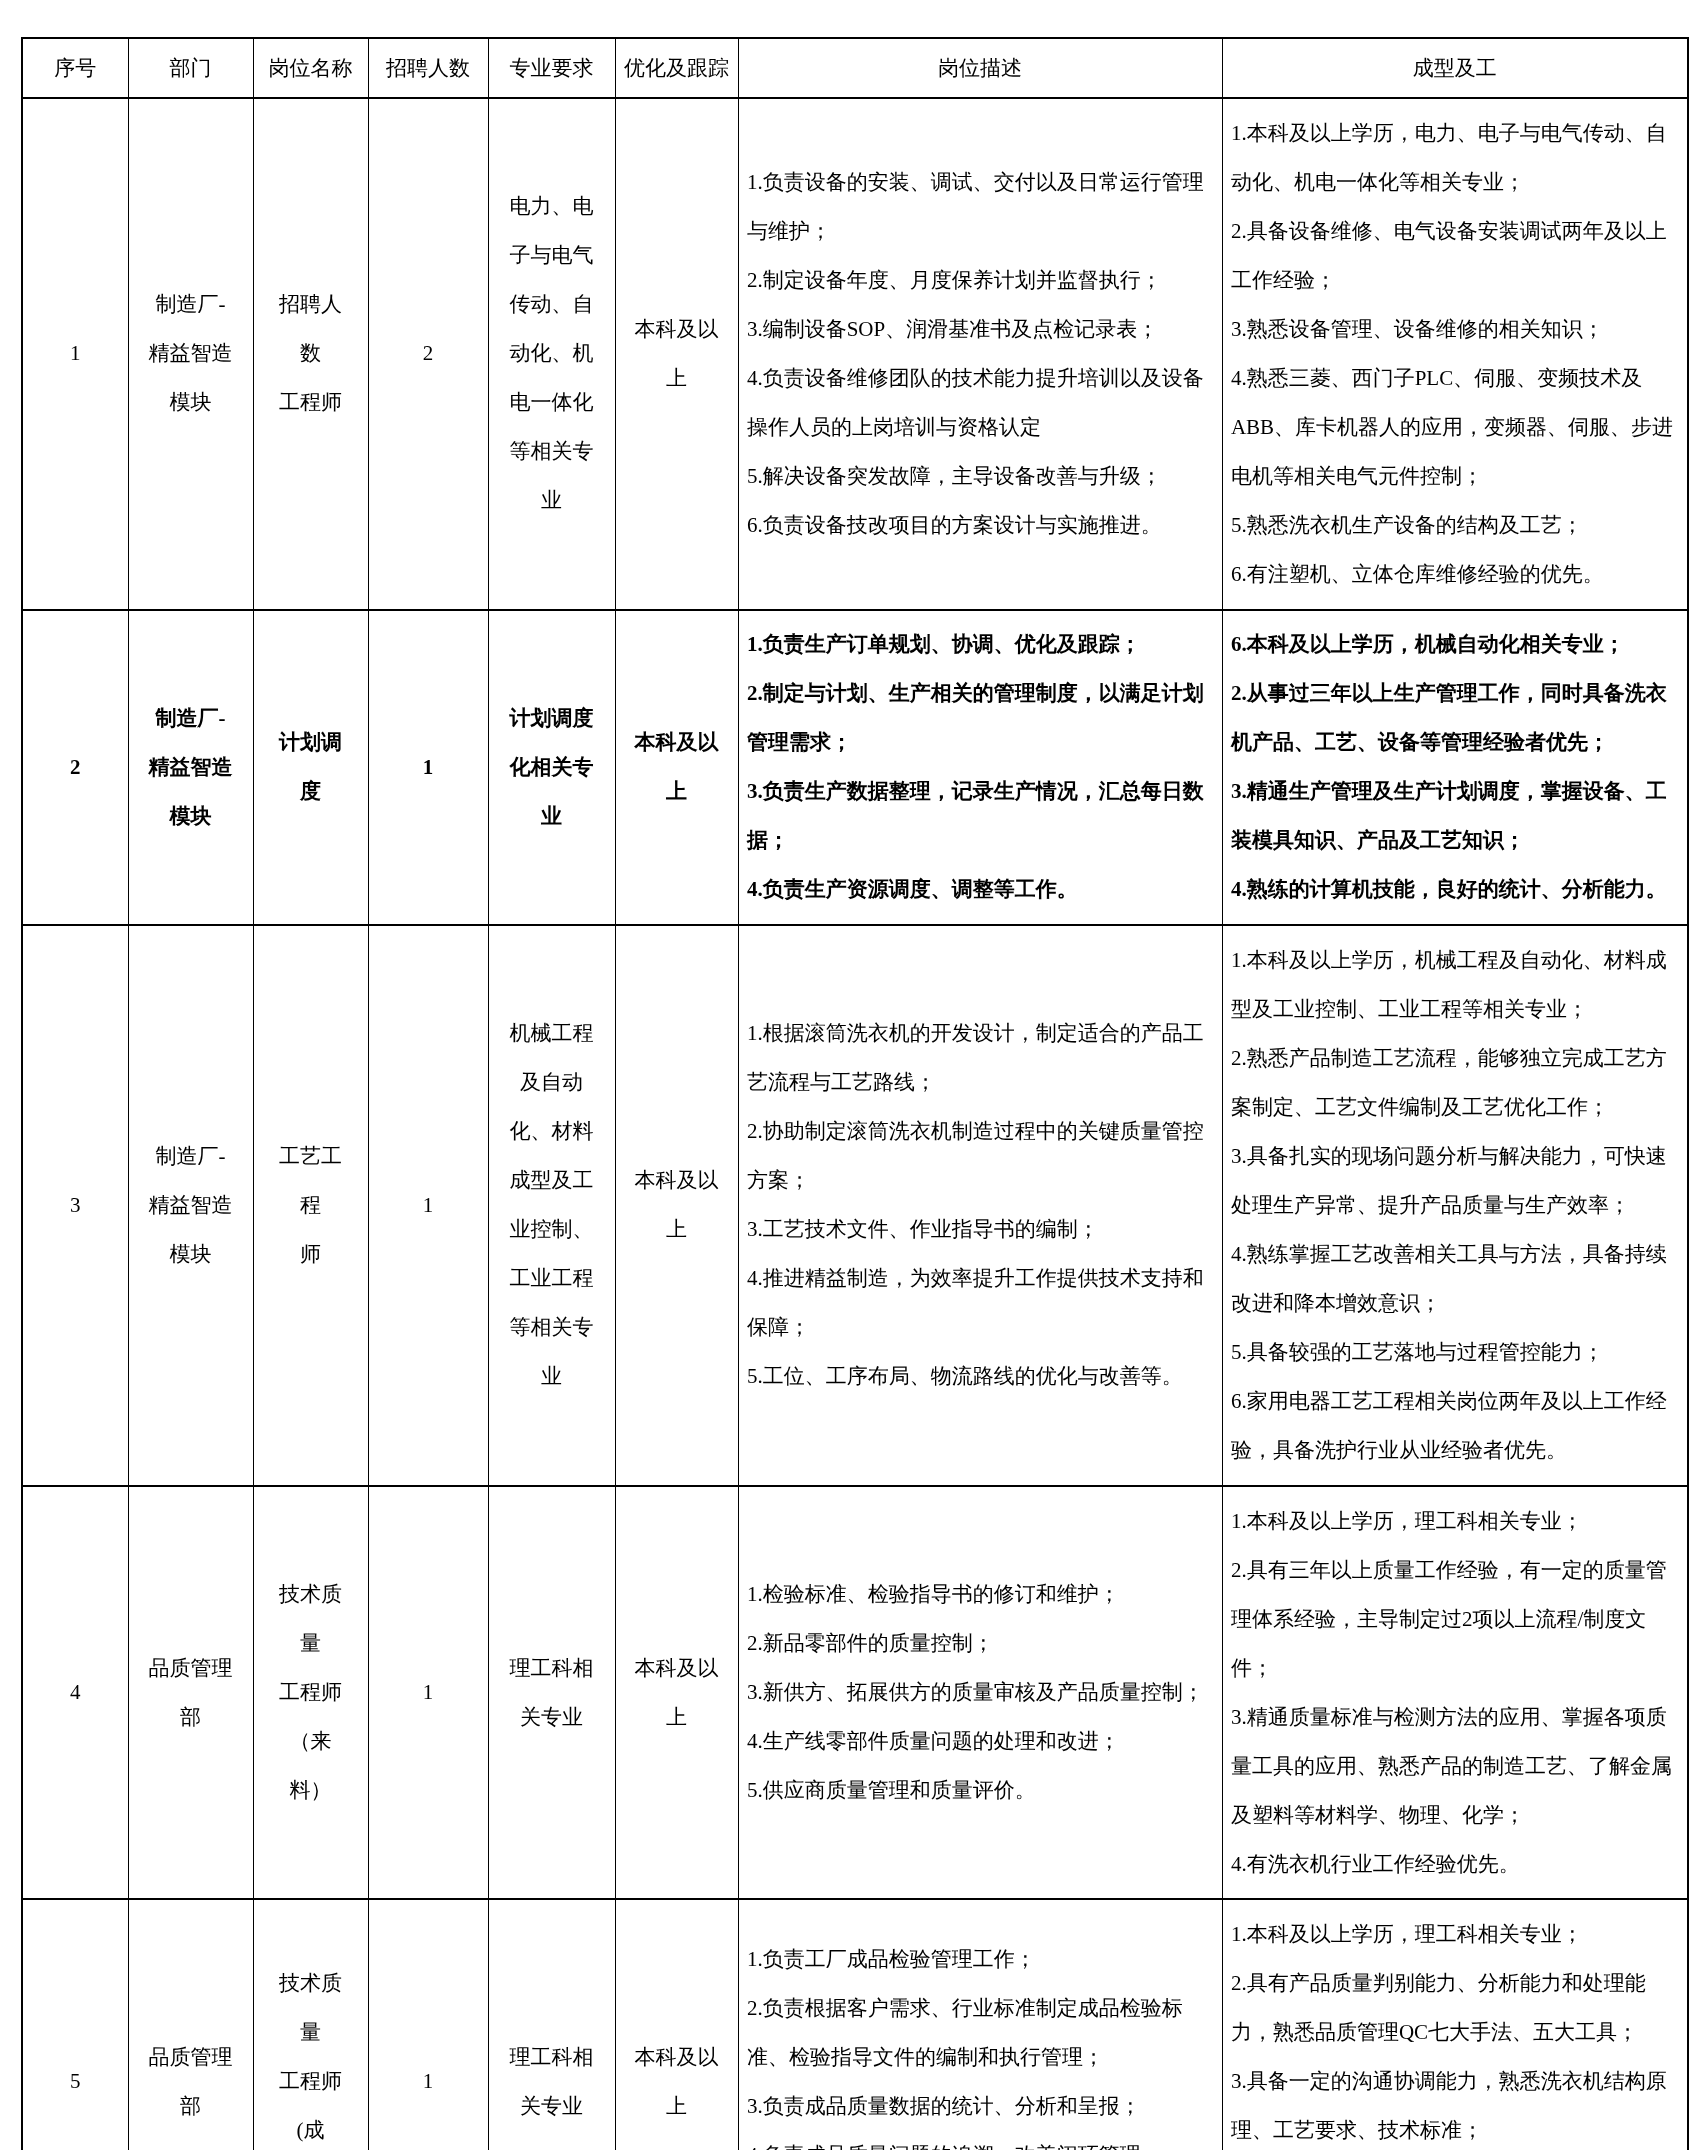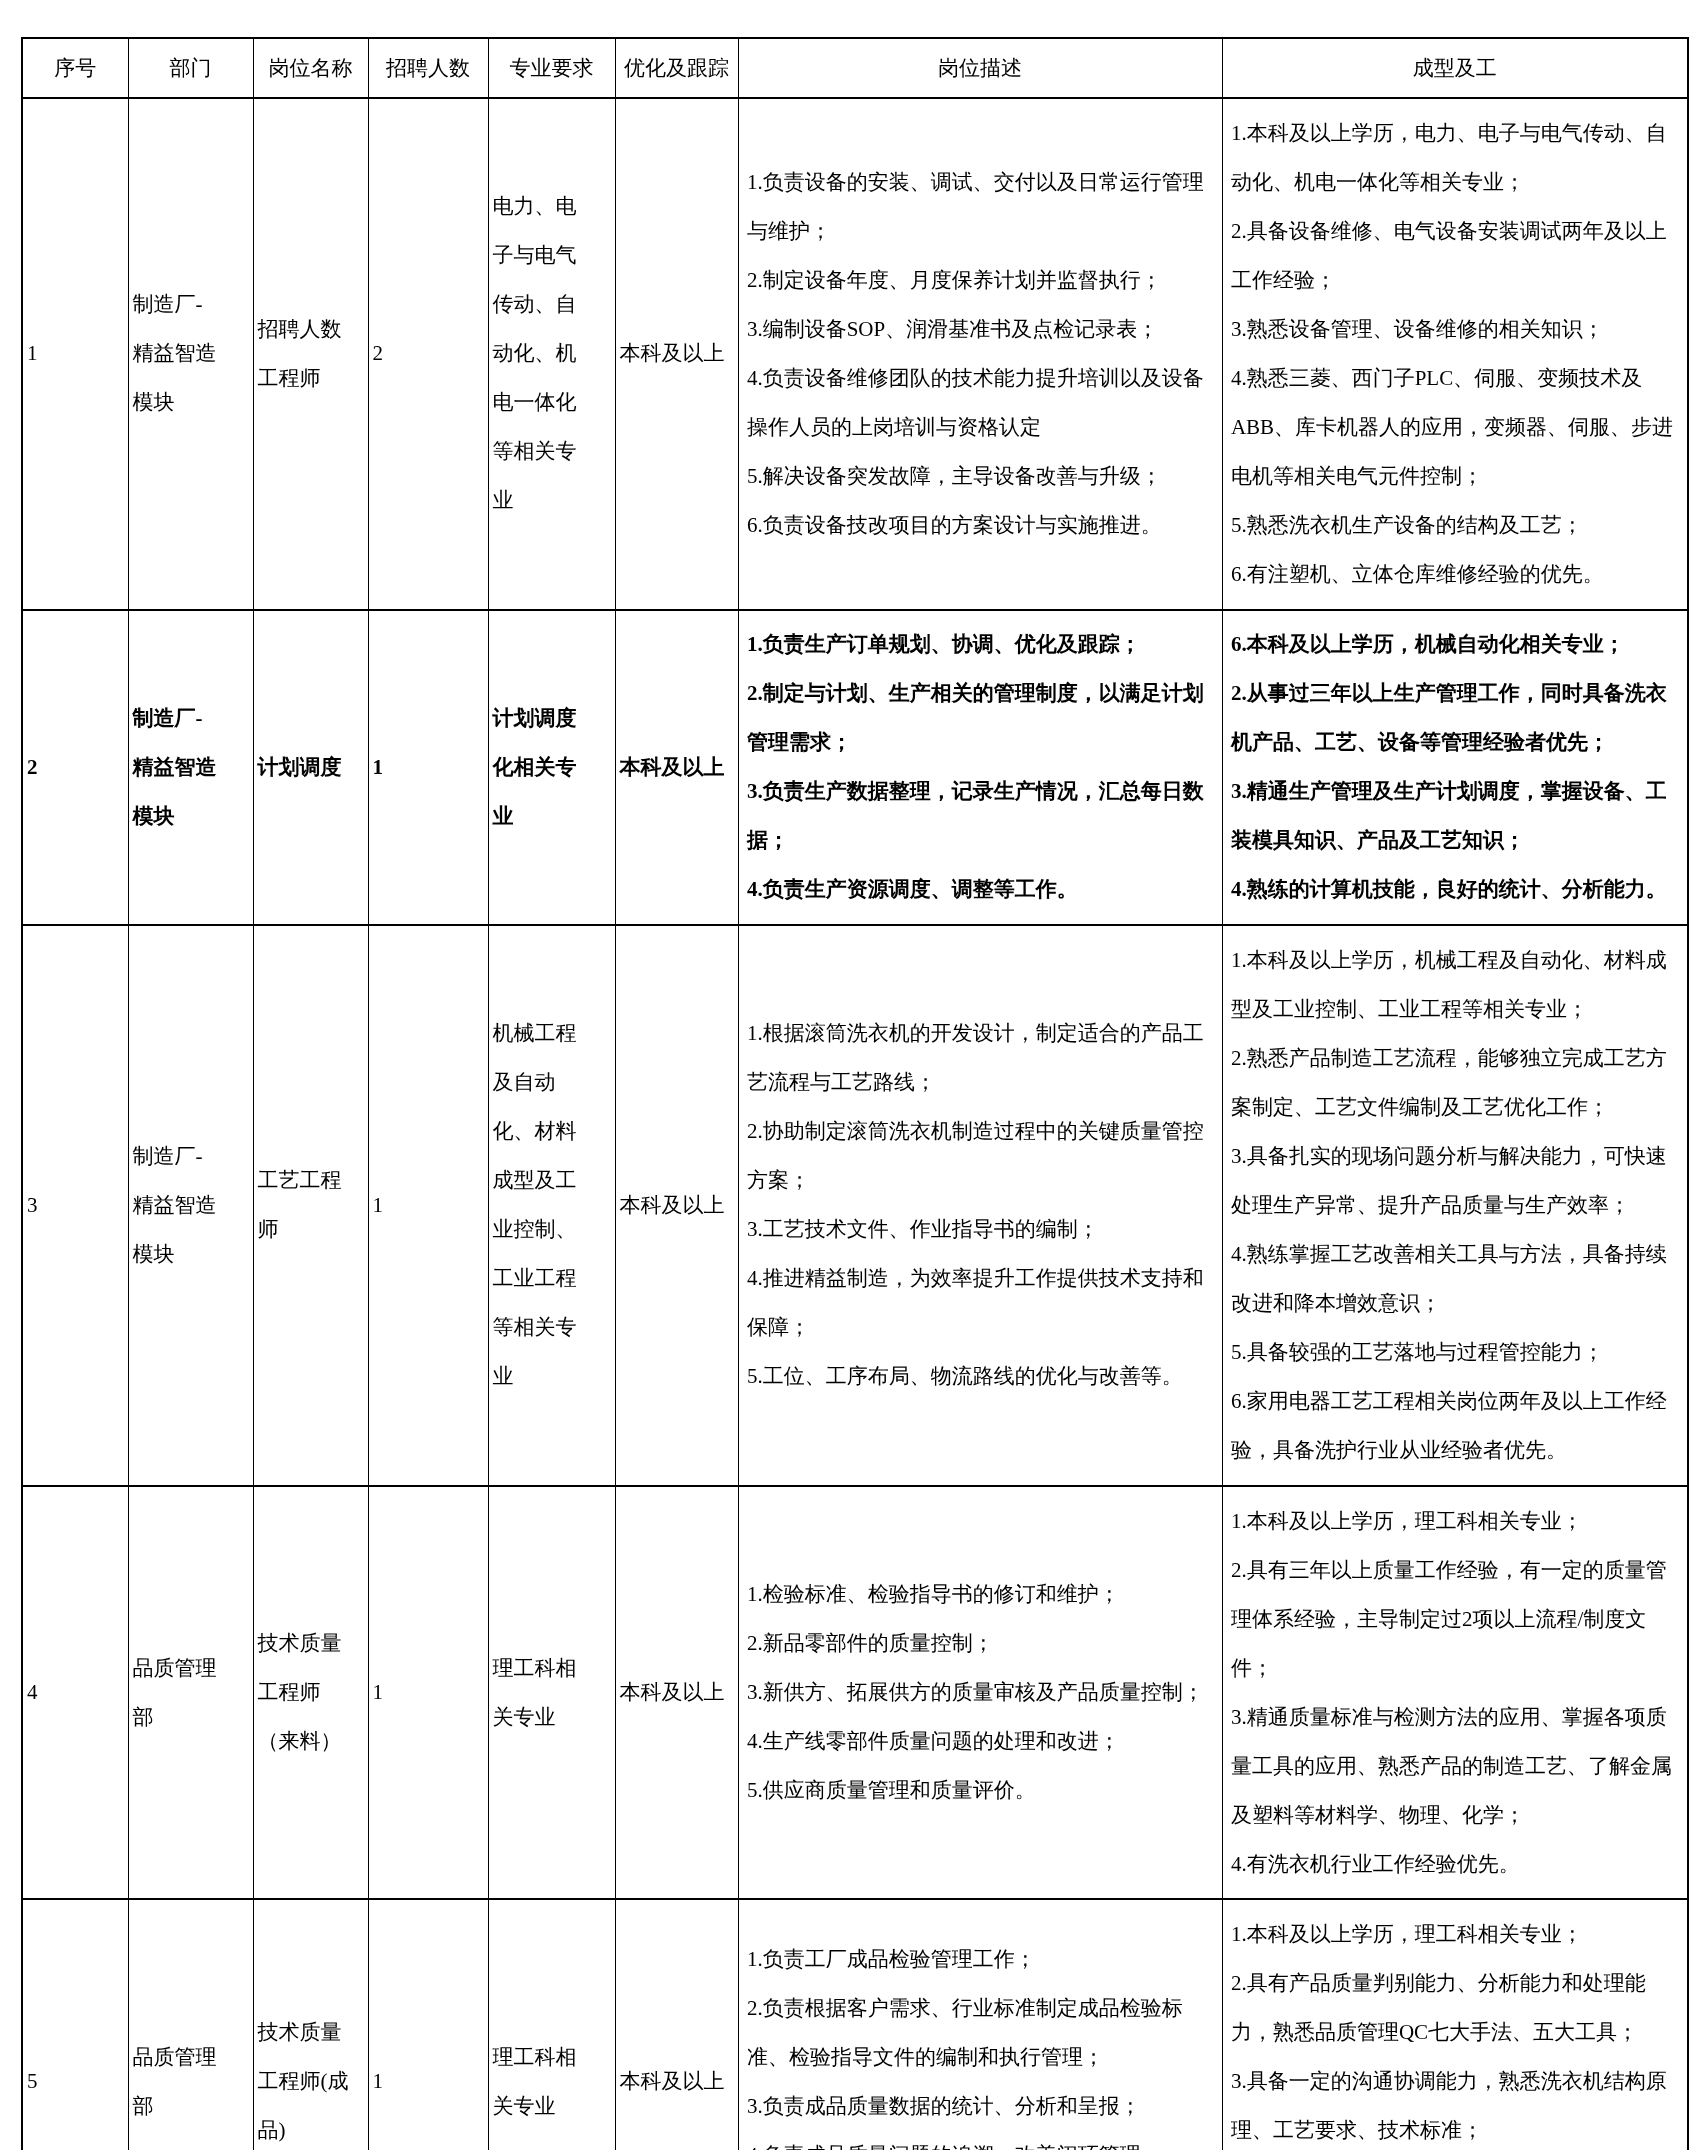--- a/index.html
+++ b/index.html
@@ -30,21 +30,21 @@
     text-align:center;
     vertical-align:middle;
     padding:0 0;
     white-space:nowrap;
   }
   td{
     vertical-align:middle;
     line-height:49px;
     white-space:pre-line;
   }
-  td.c{ text-align:left; padding:0 4px; }
+  td.c{ text-align:center; padding:0 17px; }
   td.t{ text-align:left; padding:9.8px 8.4px; }
   tbody tr:nth-child(1) td{height:454px;}
   tbody tr:nth-child(2) td{height:303px;font-weight:bold;}
   tbody tr:nth-child(3) td{height:549px;margin-top:48px;}
   tbody tr:nth-child(4) td{height:338px;}
   tbody tr:nth-child(5) td{height:331px;}
 </style>
 </head>
 <body>
 

